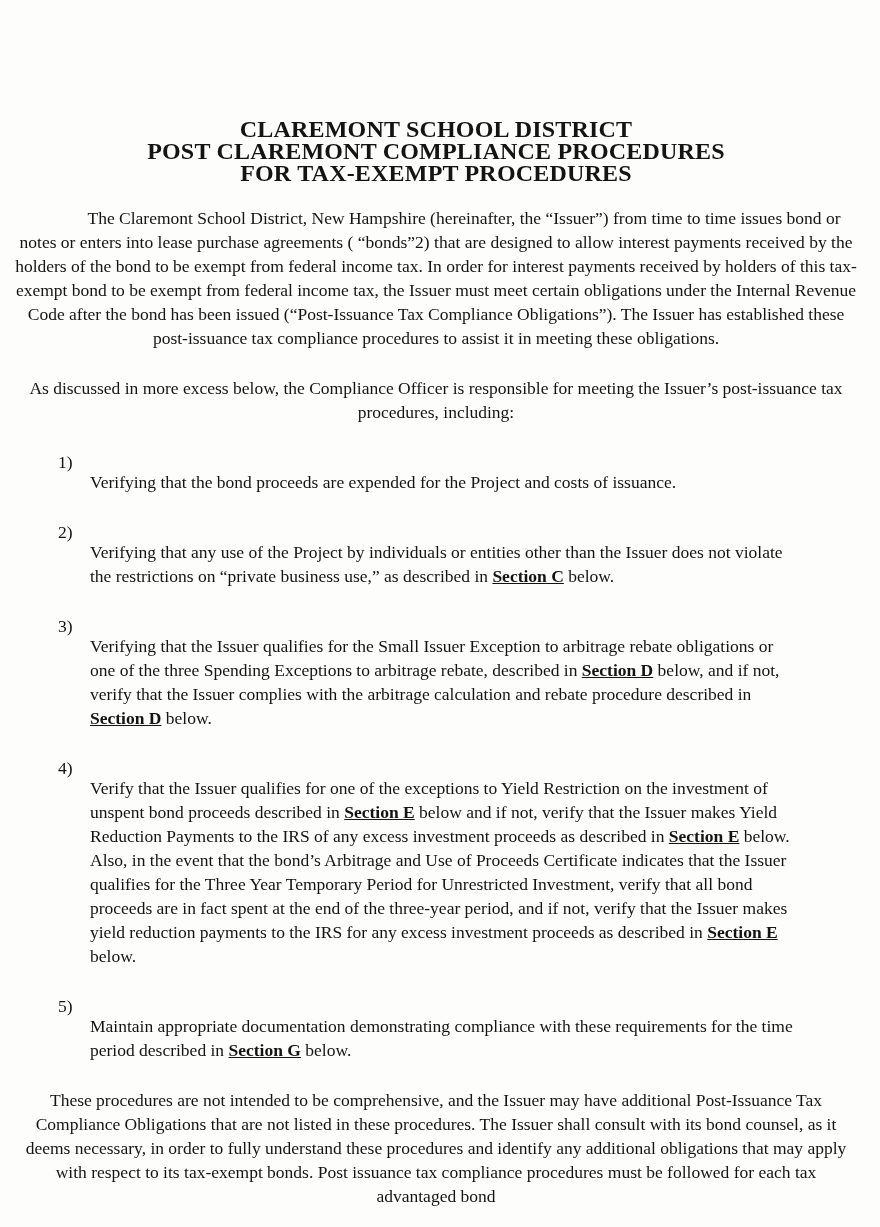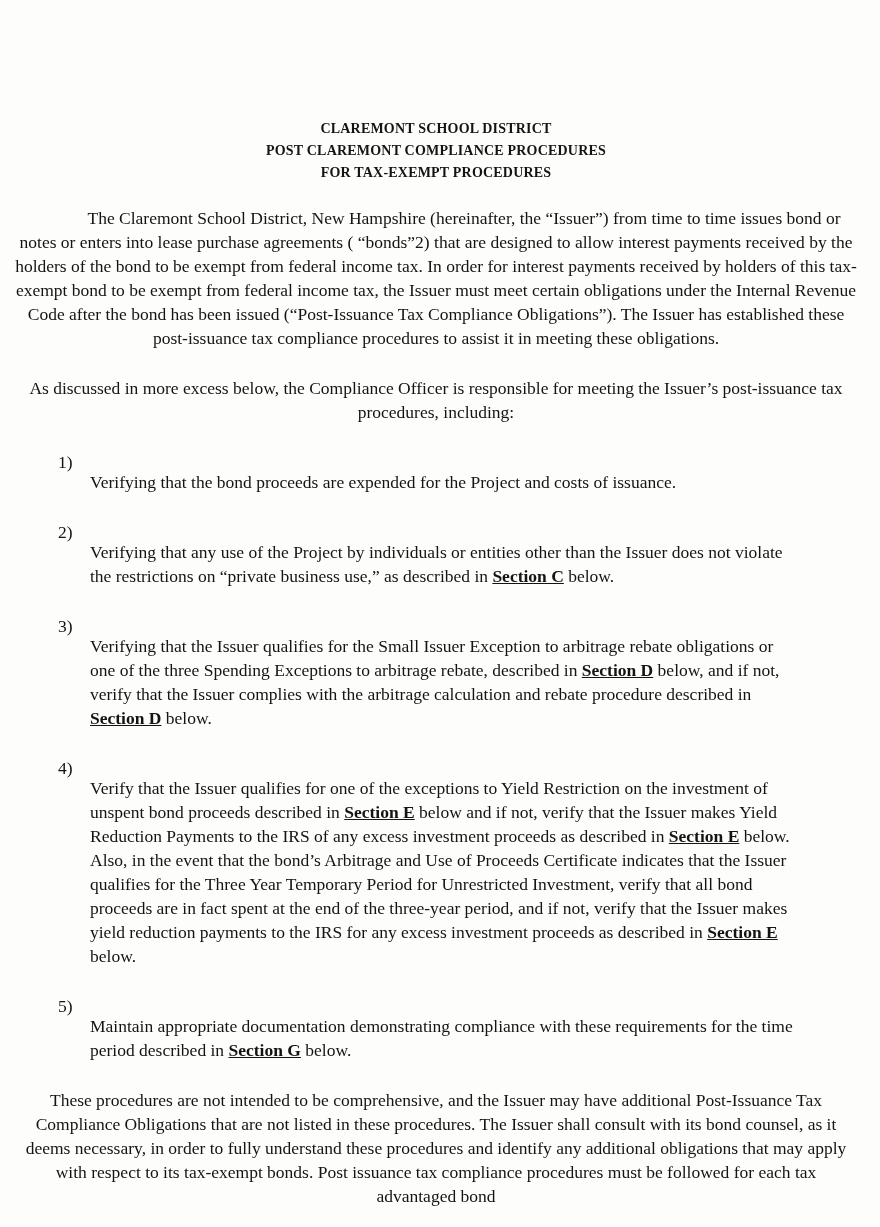--- a/index.html
+++ b/index.html
@@ -17,21 +17,21 @@
     font-family: "Liberation Serif", "DejaVu Serif", serif;
     font-size: 17.5px;
     line-height: 24px;
     overflow: hidden;
     box-sizing: border-box;
     padding: 118px 22px 0 14px;
   }
   .title-block {
     text-align: center;
     font-weight: bold;
-    font-size: 14px;
+    font-size: 24px;
     line-height: 22px;
     letter-spacing: 0.2px;
     margin-bottom: 22px;
   }
   .para {
     margin: 0 0 26px 0;
     text-align: center;
   }
   .para.indent-first {
     text-indent: 56px;

